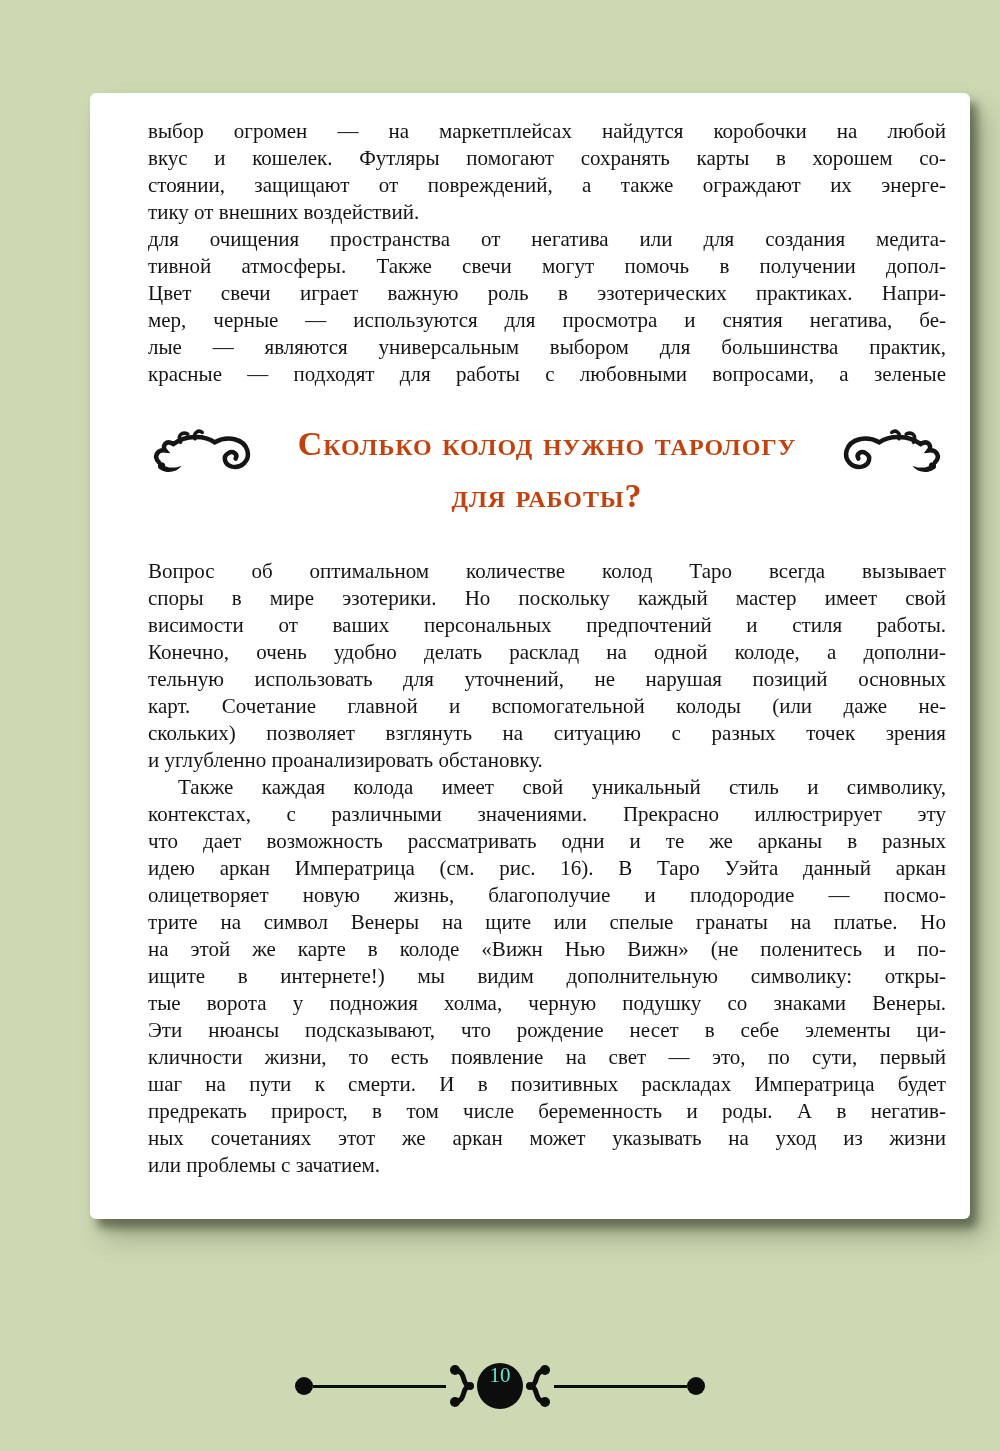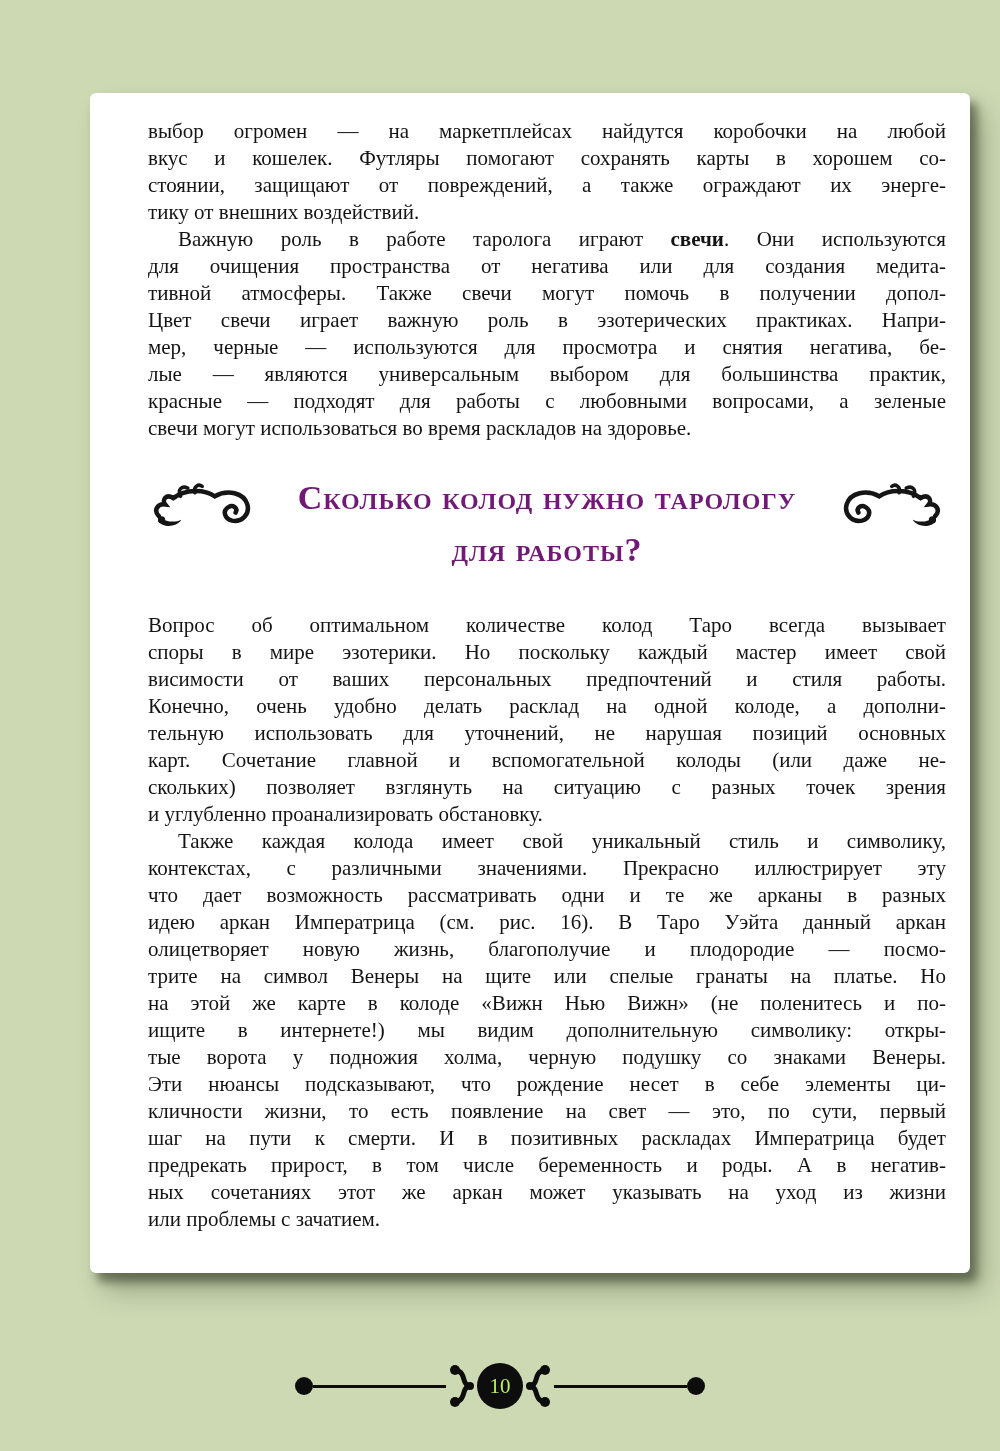--- a/index.html
+++ b/index.html
@@ -47,21 +47,21 @@
     flex: 0 0 118px;
     height: 58px;
     margin-top: 8px;
     color: #151515;
   }
   .flourish svg { width: 112px; height: 56px; display: block; }
   .flourish.right { transform: scaleX(-1); }
   .heading-text {
     flex: 1 1 auto;
     text-align: center;
-    color: #701a75;
+    color: #c2410c;
     font-variant: small-caps;
     font-weight: bold;
     letter-spacing: 1px;
   }
   .heading-line { font-size: 34px; line-height: 52px; }
 
   
   .footer-ornament {
     position: absolute;
     left: 295px; top: 1358px;
@@ -77,47 +77,45 @@
   }
   .f-line { flex: 1 1 auto; height: 3px; background: #0d0d0d; }
   .f-brace { flex: 0 0 auto; width: 26px; height: 46px; margin: 0 2px; }
   .f-brace svg { width: 26px; height: 46px; display: block; }
   .f-brace.right svg { transform: scaleX(-1); }
   .page-oval {
     flex: 0 0 auto;
     width: 46px; height: 46px;
     background: #0d0d0d;
     border-radius: 50%;
-    display: flex; align-items: center; justify-content: center;
-    color: #bef264;
+    display: flex; align-items: flex-start; justify-content: center;
+    color: #5eead4;
     font-size: 21px;
     margin: 0 1px;
   }
 </style>
 </head>
 <body>
 
 <div class="card">
 
   <div class="article" id="article-top">
       <div class="para">
         <div class="line"><span>выбор огромен — на маркетплейсах найдутся коробочки на любой</span></div>
         <div class="line"><span>вкус и кошелек. Футляры помогают сохранять карты в хорошем со-</span></div>
         <div class="line"><span>стоянии, защищают от повреждений, а также ограждают их энерге-</span></div>
         <div class="line last"><span>тику от внешних воздействий.</span></div>
       </div>
       <div class="para">
-        <div class="line indent"><span>Важную роль в работе таролога играют </span><span class="bold">свечи</span><span>. Они используются</span></div>
         <div class="line"><span>для очищения пространства от негатива или для создания медита-</span></div>
         <div class="line"><span>тивной атмосферы. Также свечи могут помочь в получении допол-</span></div>
         <div class="line"><span>Цвет свечи играет важную роль в эзотерических практиках. Напри-</span></div>
         <div class="line"><span>мер, черные — используются для просмотра и снятия негатива, бе-</span></div>
         <div class="line"><span>лые — являются универсальным выбором для большинства практик,</span></div>
         <div class="line"><span>красные — подходят для работы с любовными вопросами, а зеленые</span></div>
-        <div class="line last"><span>свечи могут использоваться во время раскладов на здоровье.</span></div>
       </div>
     </div>
 
   <div class="heading-section">
     <div class="flourish left">
       <svg viewBox="0 0 120 62" aria-hidden="true">
         <g fill="none" stroke="#151515" stroke-width="5" stroke-linecap="round">
           <path d="M10 40 C4 34 8 26 17 27 C13 22 18 15 26 20 C40 10 60 10 72 18 C86 10 104 14 108 27 C111 38 102 47 91 45 C83 43 80 34 87 30 C92 27 98 31 95 36"></path>
           <path d="M34 18 C30 10 36 6 42 9" stroke-width="4"></path>
           <path d="M50 14 C48 7 54 4 58 7" stroke-width="4"></path>

